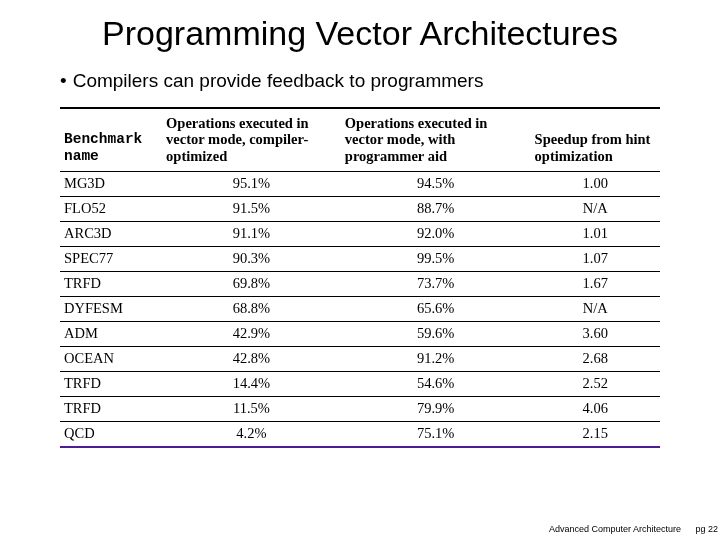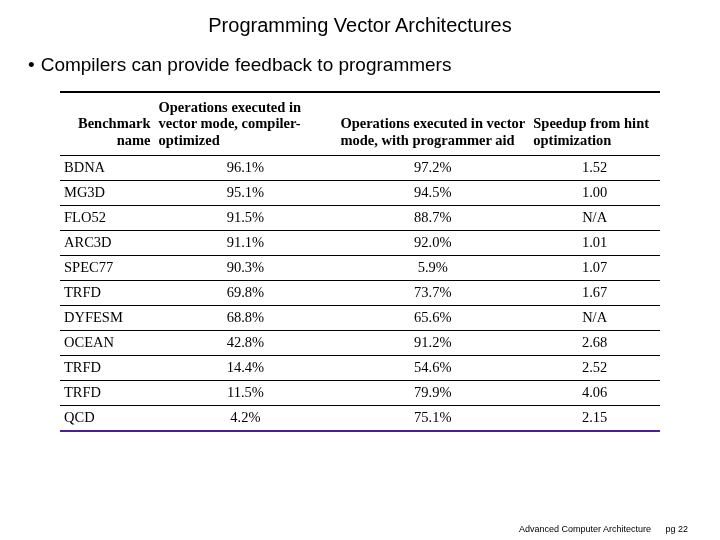--- a/index.html
+++ b/index.html
@@ -5,29 +5,30 @@
   * { margin: 0; padding: 0; box-sizing: border-box; }
   body {
     width: 720px;
     height: 540px;
     background: #ffffff;
     font-family: "Comic Sans MS", "Comic Sans", cursive, sans-serif;
     position: relative;
     color: #000;
   }
   .title {
-    font-size: 20px;
+    font-size: 34px;
     text-align: center;
     padding: 14px 20px 10px 20px;
     font-weight: 400;
   }
   .bullets {
     padding: 6px 28px 8px 28px;
     font-size: 19px;
     line-height: 1.25;
+    margin-left: 32px;
   }
   .bullets li {
     list-style: none;
   }
   .bullets li::before {
     content: "•";
     margin-right: 6px;
   }
   .table-wrap {
     margin: 6px 60px 0 60px;
@@ -43,37 +44,38 @@
     border-bottom: 1.5px solid #000;
   }
   thead th {
     text-align: left;
     font-weight: 700;
     padding: 6px 4px;
     vertical-align: bottom;
     line-height: 1.15;
   }
   thead th:first-child {
-    text-align: right;
+    text-align: left;
+    font-family: Liberation Mono, monospace;
   }
   tbody td {
     padding: 3.5px 4px;
     border-top: 1px solid #000;
     text-align: center;
   }
   tbody td:first-child {
     text-align: left;
   }
   tbody tr:last-child td {
     border-bottom: 2px solid #4c1d95;
   }
   .footer {
     position: absolute;
     bottom: 6px;
-    right: 32px;
+    right: 2px;
     font-family: Arial, sans-serif;
     font-size: 9px;
     color: #000;
   }
   .footer .pg {
     margin-left: 12px;
   }
 </style>
 </head>
 <body>
@@ -89,60 +91,60 @@
     <thead>
       <tr>
         <th>Benchmark name</th>
         <th>Operations executed in vector mode, compiler-optimized</th>
         <th>Operations executed in vector mode, with programmer aid</th>
         <th>Speedup from hint optimization</th>
       </tr>
     </thead>
     <tbody id="table-body">
         <tr>
-          <td>BDNA</td>
-          <td>96.1%</td>
-          <td>97.2%</td>
-          <td>1.52</td>
-        </tr>
-        <tr>
           <td>MG3D</td>
           <td>95.1%</td>
           <td>94.5%</td>
           <td>1.00</td>
         </tr>
         <tr>
           <td>FLO52</td>
           <td>91.5%</td>
           <td>88.7%</td>
           <td>N/A</td>
         </tr>
         <tr>
           <td>ARC3D</td>
           <td>91.1%</td>
           <td>92.0%</td>
           <td>1.01</td>
         </tr>
         <tr>
           <td>SPEC77</td>
           <td>90.3%</td>
-          <td>5.9%</td>
+          <td>99.5%</td>
           <td>1.07</td>
         </tr>
         <tr>
           <td>TRFD</td>
           <td>69.8%</td>
           <td>73.7%</td>
           <td>1.67</td>
         </tr>
         <tr>
           <td>DYFESM</td>
           <td>68.8%</td>
           <td>65.6%</td>
           <td>N/A</td>
+        </tr>
+        <tr>
+          <td>ADM</td>
+          <td>42.9%</td>
+          <td>59.6%</td>
+          <td>3.60</td>
         </tr>
         <tr>
           <td>OCEAN</td>
           <td>42.8%</td>
           <td>91.2%</td>
           <td>2.68</td>
         </tr>
         <tr>
           <td>TRFD</td>
           <td>14.4%</td>

